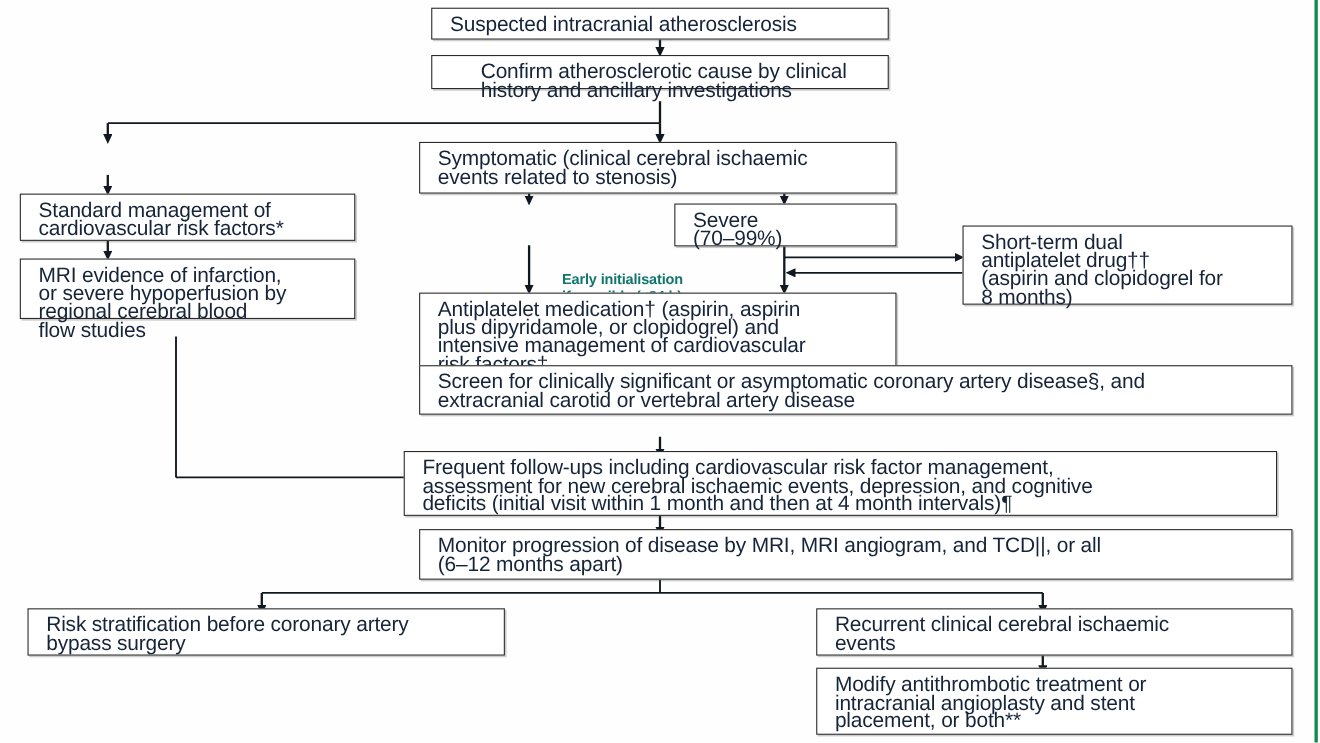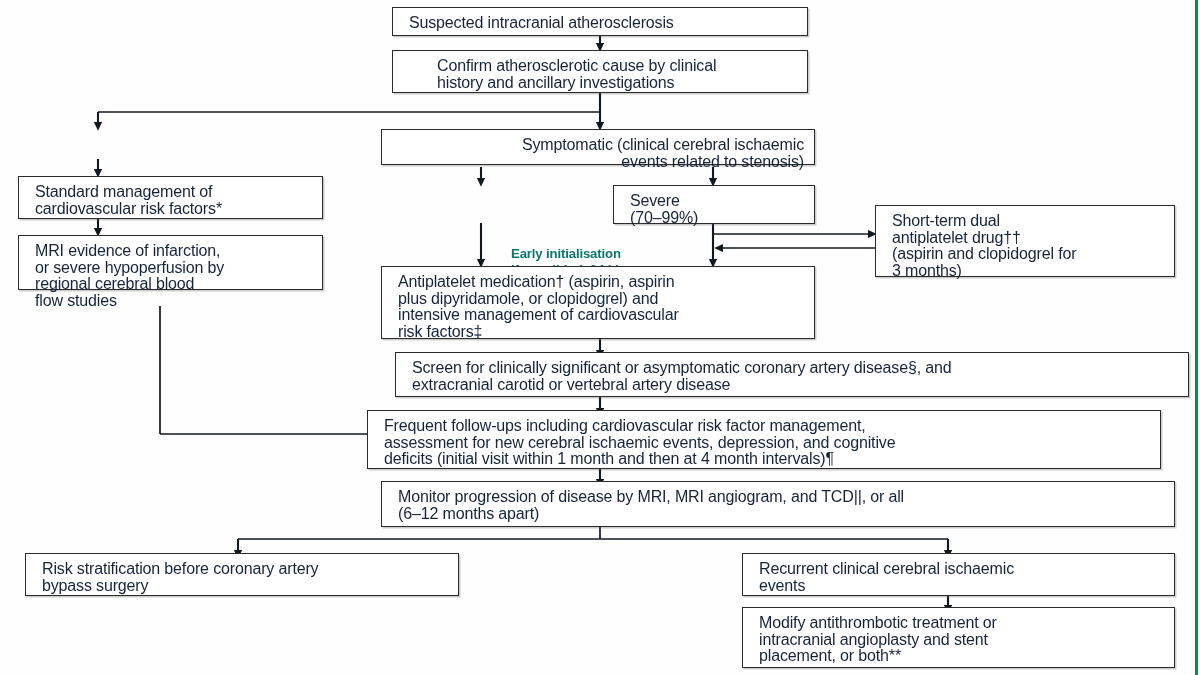--- a/index.html
+++ b/index.html
@@ -13,21 +13,21 @@
   #canvas{
     position:absolute;left:0;top:0;width:1200px;height:675px;
     background:#fefefe;
   }
   .box{
     position:absolute;
     box-sizing:border-box;
     border:1.3px solid #2b2b2b;
     background:#ffffff;
     color:#16243a;
-    font-size:16px;
+    font-size:19px;
     line-height:16.6px;
     letter-spacing:-0.15px;
     padding:7px 10px 6px 16px;
     box-shadow:1.5px 1.5px 0 rgba(90,90,90,0.30);
   }
   .box span{display:block;white-space:pre-line;}
   .floating-label{
     position:absolute;
     color:#0f766e;
     font-size:13.2px;
@@ -96,69 +96,69 @@
       <path d="M948,539 L948,551" marker-end="url(#ah)"></path>
 
       <path d="M948,594 L948,606" marker-end="url(#ah)"></path>
     </g>
   </svg>
 
   <div class="box" style="left:392px;top:7px;width:416px;height:29px;">
     <span>Suspected intracranial atherosclerosis</span>
   </div>
 
-  <div class="box" style="left:392px;top:50px;width:416px;height:43px;padding-left:44px;">
+  <div class="box" style="left:392px;top:50px;width:416px;height:31px;padding-left:44px;">
     <span>Confirm atherosclerotic cause by clinical
 history and ancillary investigations</span>
   </div>
 
 
   <div class="box" style="left:18px;top:176px;width:305px;height:43px;">
     <span>Standard management of
 cardiovascular risk factors*</span>
   </div>
 
   <div class="box" style="left:18px;top:235px;width:305px;height:55px;">
     <span>MRI evidence of infarction,
 or severe hypoperfusion by
 regional cerebral blood
 flow studies</span>
   </div>
 
-  <div class="box" style="left:381px;top:129px;width:434px;height:36px;text-align:right;">
+  <div class="box" style="left:381px;top:129px;width:434px;height:47px;">
     <span>Symptomatic (clinical cerebral ischaemic
 events related to stenosis)</span>
   </div>
 
 
   <div class="box" style="left:613px;top:185px;width:202px;height:39px;">
     <span>Severe
 (70–99%)</span>
   </div>
 
   <div class="box" style="left:875px;top:205px;width:300px;height:72px;">
     <span>Short-term dual
 antiplatelet drug††
 (aspirin and clopidogrel for
-3 months)</span>
+8 months)</span>
   </div>
 
   <div class="floating-label" style="left:511px;top:229px;width:200px;">
     <span>Early initialisation
 if possible (&lt;24 h)</span>
   </div>
 
   <div class="box" style="left:381px;top:266px;width:434px;height:73px;">
     <span>Antiplatelet medication† (aspirin, aspirin
 plus dipyridamole, or clopidogrel) and
 intensive management of cardiovascular
 risk factors‡</span>
   </div>
 
-  <div class="box" style="left:381px;top:352px;width:794px;height:45px;margin-left:14px;">
+  <div class="box" style="left:381px;top:332px;width:794px;height:45px;">
     <span>Screen for clinically significant or asymptomatic coronary artery disease§, and
 extracranial carotid or vertebral artery disease</span>
   </div>
 
   <div class="box" style="left:367px;top:410px;width:794px;height:59px;">
     <span>Frequent follow-ups including cardiovascular risk factor management,
 assessment for new cerebral ischaemic events, depression, and cognitive
 deficits (initial visit within 1 month and then at 4 month intervals)¶</span>
   </div>
 

